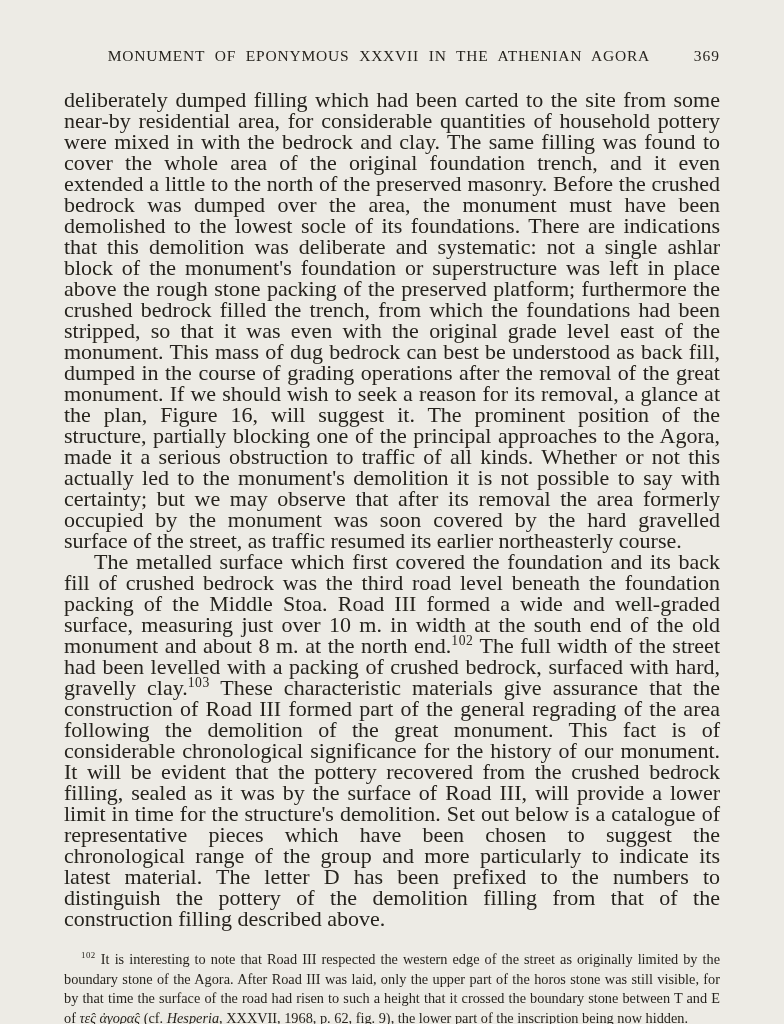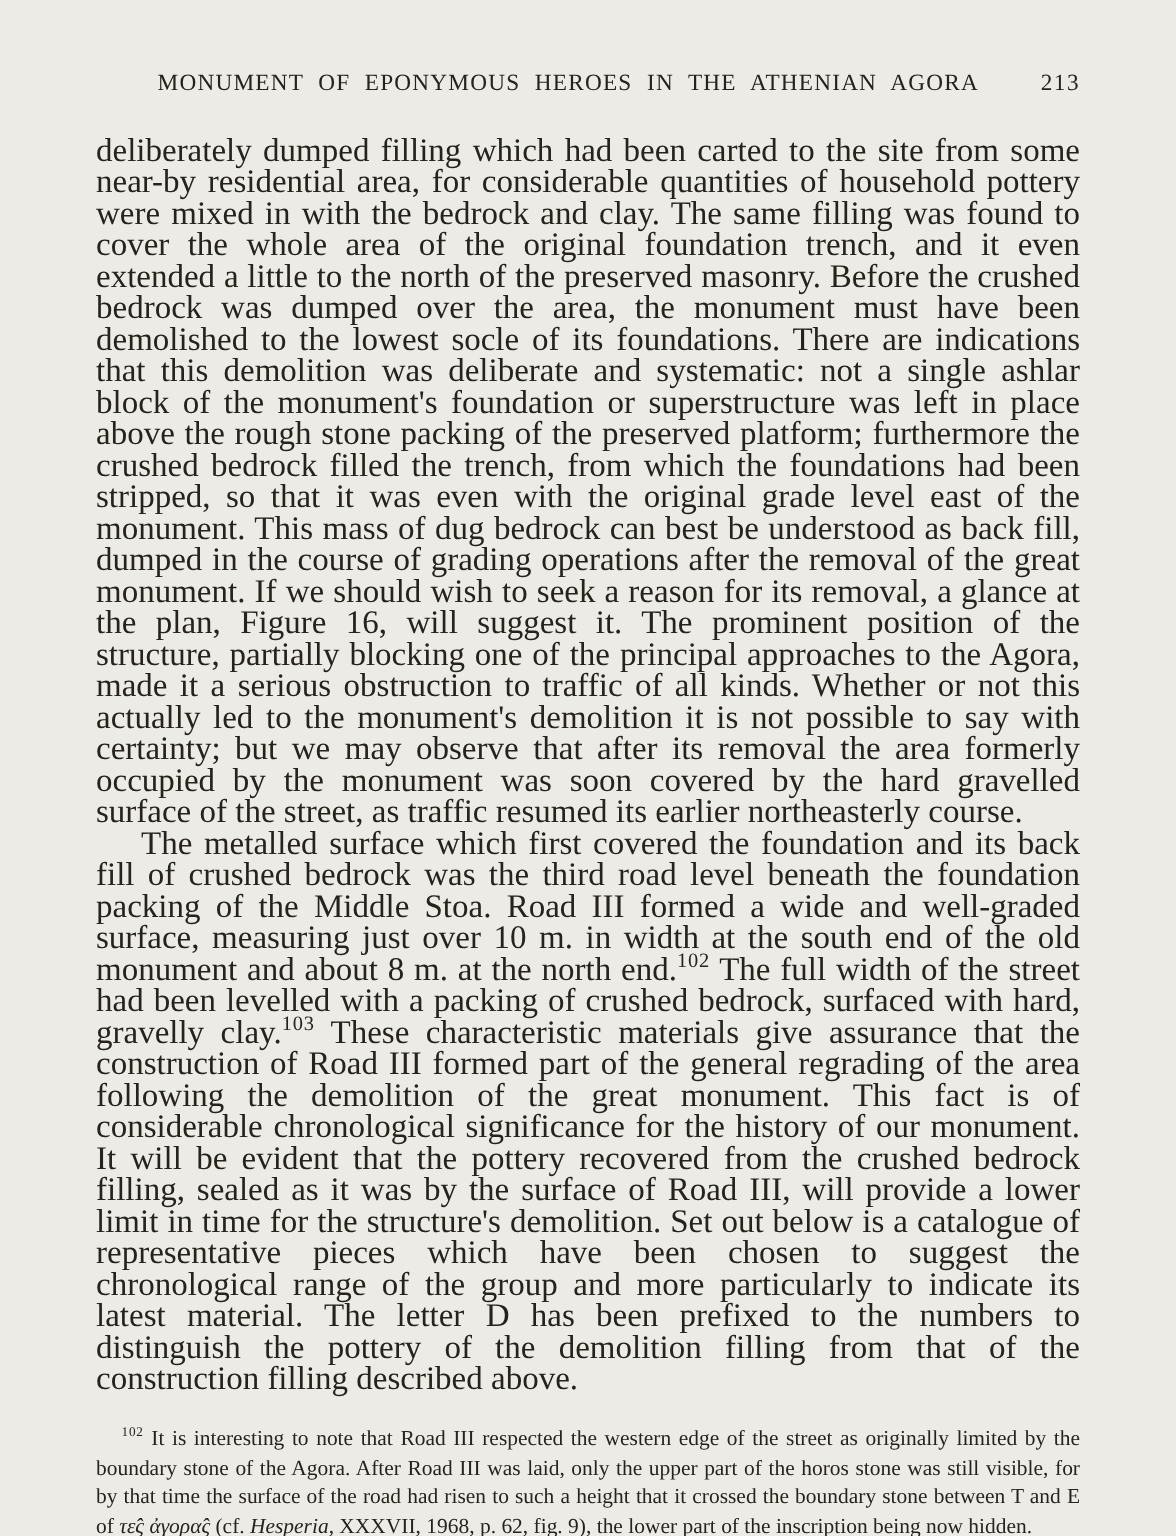--- a/index.html
+++ b/index.html
@@ -63,22 +63,22 @@
     letter-spacing: 0.5px;
   }
   i {
   }
 </style>
 </head>
 <body style="background: rgb(237, 235, 229); color: rgb(38, 35, 29);">
 
 <div class="page">
   <div class="header">
-    <span class="header-title">MONUMENT OF EPONYMOUS HEROES IN THE ATHENIAN AGORA</span>
-    <span class="page-number">213</span>
+    <span class="header-title">MONUMENT OF EPONYMOUS XXXVII IN THE ATHENIAN AGORA</span>
+    <span class="page-number">369</span>
   </div>
 
   <div class="body-text">
       <p class="para"><span>deliberately dumped filling which had been carted to the site from some near-by residential area, for considerable quantities of household pottery were mixed in with the bedrock and clay. The same filling was found to cover the whole area of the original foundation trench, and it even extended a little to the north of the preserved masonry. Before the crushed bedrock was dumped over the area, the monument must have been demolished to the lowest socle of its foundations. There are indications that this demolition was deliberate and systematic: not a single ashlar block of the monument's foundation or superstructure was left in place above the rough stone packing of the preserved platform; furthermore the crushed bedrock filled the trench, from which the foundations had been stripped, so that it was even with the original grade level east of the monument. This mass of dug bedrock can best be understood as back fill, dumped in the course of grading operations after the removal of the great monument. If we should wish to seek a reason for its removal, a glance at the plan, Figure 16, will suggest it. The prominent position of the structure, partially blocking one of the principal approaches to the Agora, made it a serious obstruction to traffic of all kinds. Whether or not this actually led to the monument's demolition it is not possible to say with certainty; but we may observe that after its removal the area formerly occupied by the monument was soon covered by the hard gravelled surface of the street, as traffic resumed its earlier northeasterly course.</span></p>
       <p class="para indent"><span>The metalled surface which first covered the foundation and its back fill of crushed bedrock was the third road level beneath the foundation packing of the Middle Stoa. Road III formed a wide and well-graded surface, measuring just over 10 m. in width at the south end of the old monument and about 8 m. at the north end.</span><sup>102</sup><span> The full width of the street had been levelled with a packing of crushed bedrock, surfaced with hard, gravelly clay.</span><sup>103</sup><span> These characteristic materials give assurance that the construction of Road III formed part of the general regrading of the area following the demolition of the great monument. This fact is of considerable chronological significance for the history of our monument. It will be evident that the pottery recovered from the crushed bedrock filling, sealed as it was by the surface of Road III, will provide a lower limit in time for the structure's demolition. Set out below is a catalogue of representative pieces which have been chosen to suggest the chronological range of the group and more particularly to indicate its latest material. The letter D has been prefixed to the numbers to distinguish the pottery of the demolition filling from that of the construction filling described above.</span></p>
     </div>
 
   <div class="footnotes">
       <p class="footnote"><sup>102</sup><span> It is interesting to note that Road III respected the western edge of the street as originally limited by the boundary stone of the Agora. After Road III was laid, only the upper part of the horos stone was still visible, for by that time the surface of the road had risen to such a height that it crossed the boundary stone between T and E of </span><i>τε̂ς ἀγορα̂ς</i><span> (cf. </span><i>Hesperia</i><span>, XXXVII, 1968, p. 62, fig. 9), the lower part of the inscription being now hidden.</span></p>
     </div>

